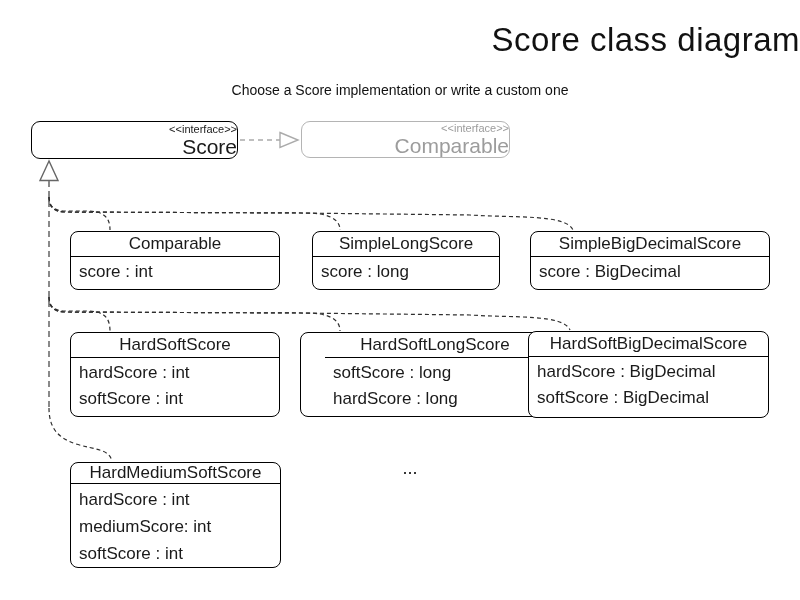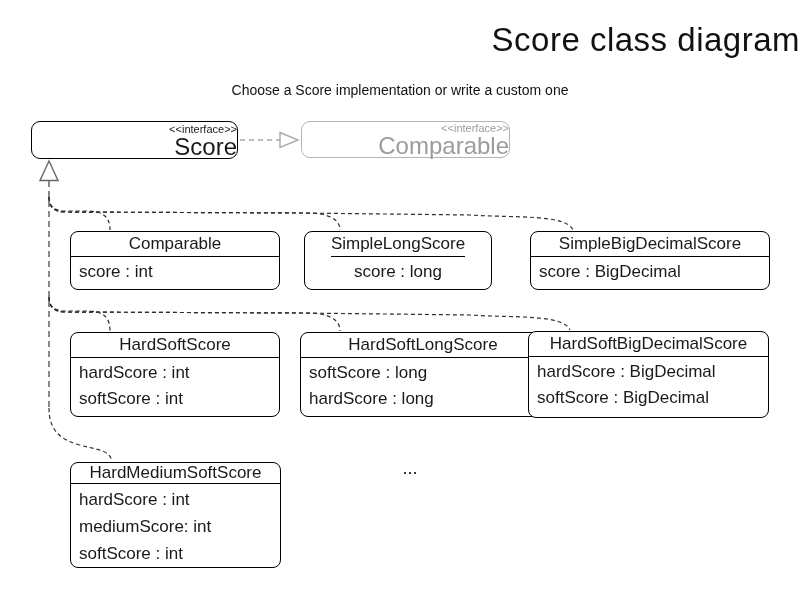--- a/index.html
+++ b/index.html
@@ -16,21 +16,21 @@
     position:absolute;left:0;top:70px;width:800px;text-align:center;
     font-size:14px;line-height:17px;color:#111;margin-top:12px;
   }
   .iface-box{
     position:absolute;box-sizing:border-box;border-radius:9px;background:#fff;
     display:flex;flex-direction:column;justify-content:center;align-items:flex-end;
   }
   .iface-score{border:1.6px solid #000;}
   .iface-comparable{border:1.3px solid #b4b4b4;color:#9c9c9c;}
   .iface-stereotype{font-size:11px;line-height:13px;}
-  .iface-name{font-size:24px;line-height:22px;}
+  .iface-name{font-size:21px;line-height:22px;}
   .class-box{
     position:absolute;box-sizing:border-box;border:1.3px solid #000;border-radius:8px;
     background:#fff;display:flex;flex-direction:column;
   }
   .class-title{
     box-sizing:border-box;height:25px;border-bottom:1.3px solid #000;
     display:flex;align-items:center;justify-content:center;
     font-size:17px;white-space:nowrap;overflow:hidden;
   }
   .class-attrs{padding:2px 8px 0 8px;font-size:17px;line-height:26px;}
@@ -77,21 +77,21 @@
     <div class="iface-name">Comparable</div>
   </div>
 
   <div class="class-box" style="left:70px;top:231px;width:210px;height:59px;">
     <div class="class-title">Comparable</div>
     <div class="class-attrs">
       <div class="attr-line">score : int</div>
     </div>
   </div>
 
-  <div class="class-box" style="left:304px;top:231px;width:188px;height:59px;align-items:center;">
+  <div class="class-box" style="left:312px;top:231px;width:188px;height:59px;">
     <div class="class-title">SimpleLongScore</div>
     <div class="class-attrs">
       <div class="attr-line">score : long</div>
     </div>
   </div>
 
   <div class="class-box" style="left:530px;top:231px;width:240px;height:59px;">
     <div class="class-title">SimpleBigDecimalScore</div>
     <div class="class-attrs">
       <div class="attr-line">score : BigDecimal</div>
@@ -99,21 +99,21 @@
   </div>
 
   <div class="class-box" style="left:70px;top:332px;width:210px;height:85px;">
     <div class="class-title">HardSoftScore</div>
     <div class="class-attrs">
       <div class="attr-line">hardScore : int</div>
       <div class="attr-line">softScore : int</div>
     </div>
   </div>
 
-  <div class="class-box" style="left:300px;top:332px;width:246px;height:85px;">
+  <div class="class-box" style="left:300px;top:332px;width:246px;height:85px;padding-left:24px;">
     <div class="class-title">HardSoftLongScore</div>
     <div class="class-attrs">
       <div class="attr-line">softScore : long</div>
       <div class="attr-line">hardScore : long</div>
     </div>
   </div>
 
   <div class="class-box" style="left:528px;top:331px;width:241px;height:87px;">
     <div class="class-title">HardSoftBigDecimalScore</div>
     <div class="class-attrs">

